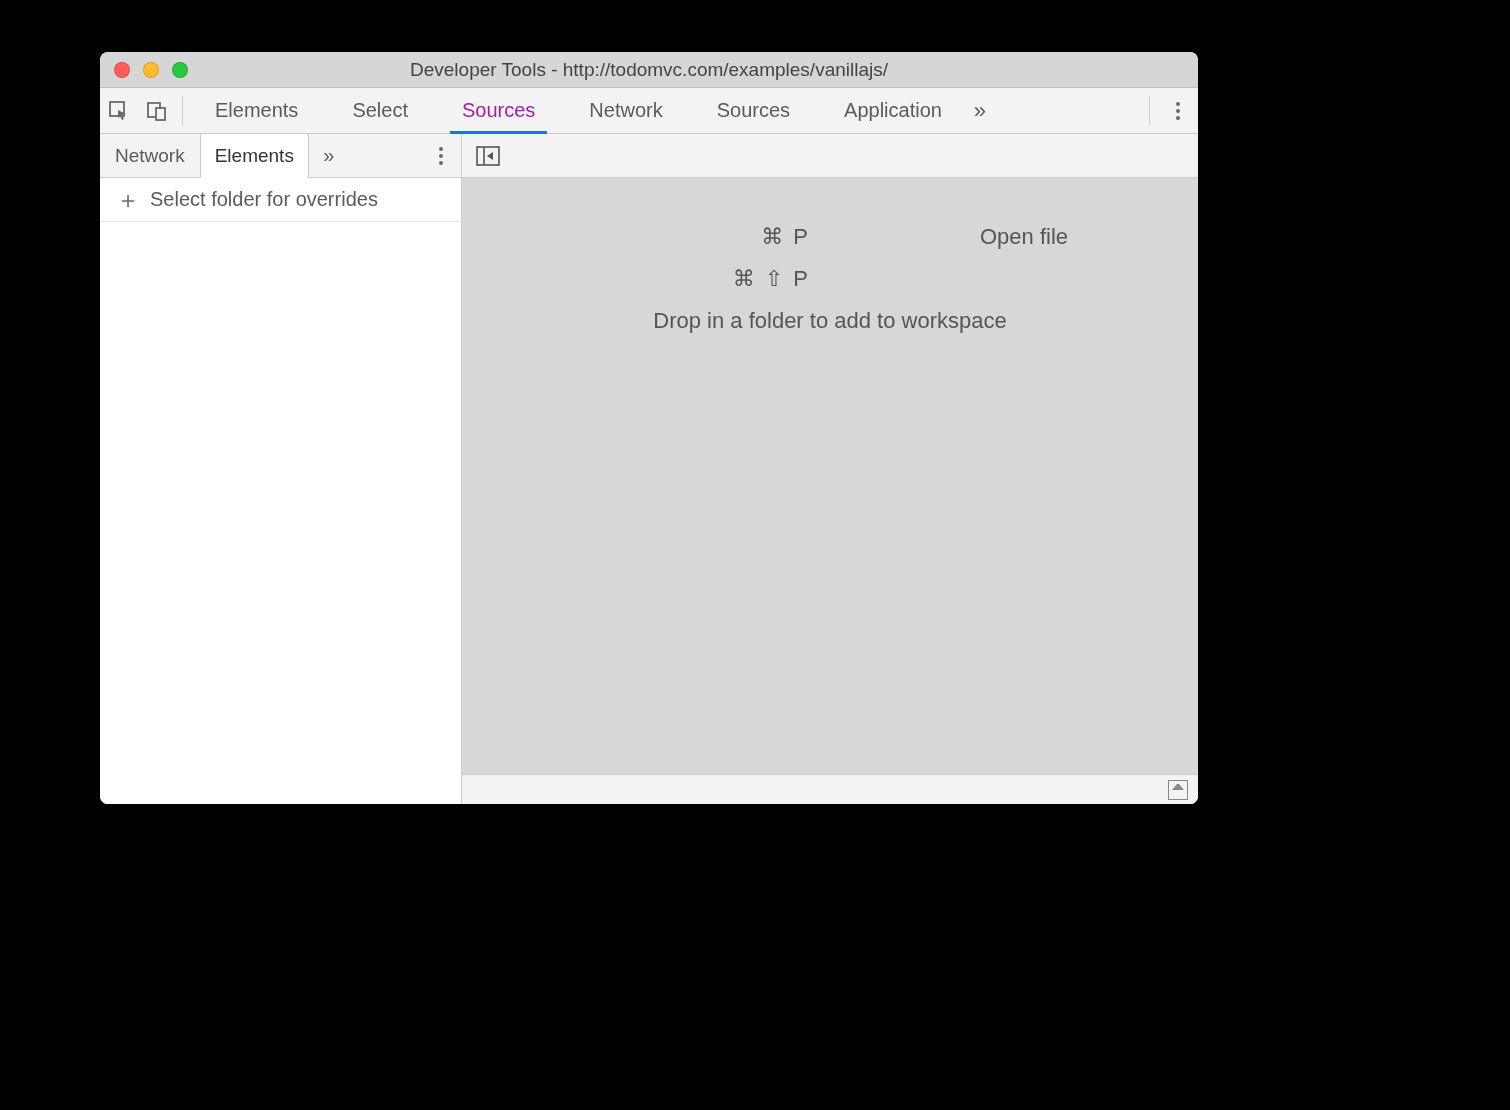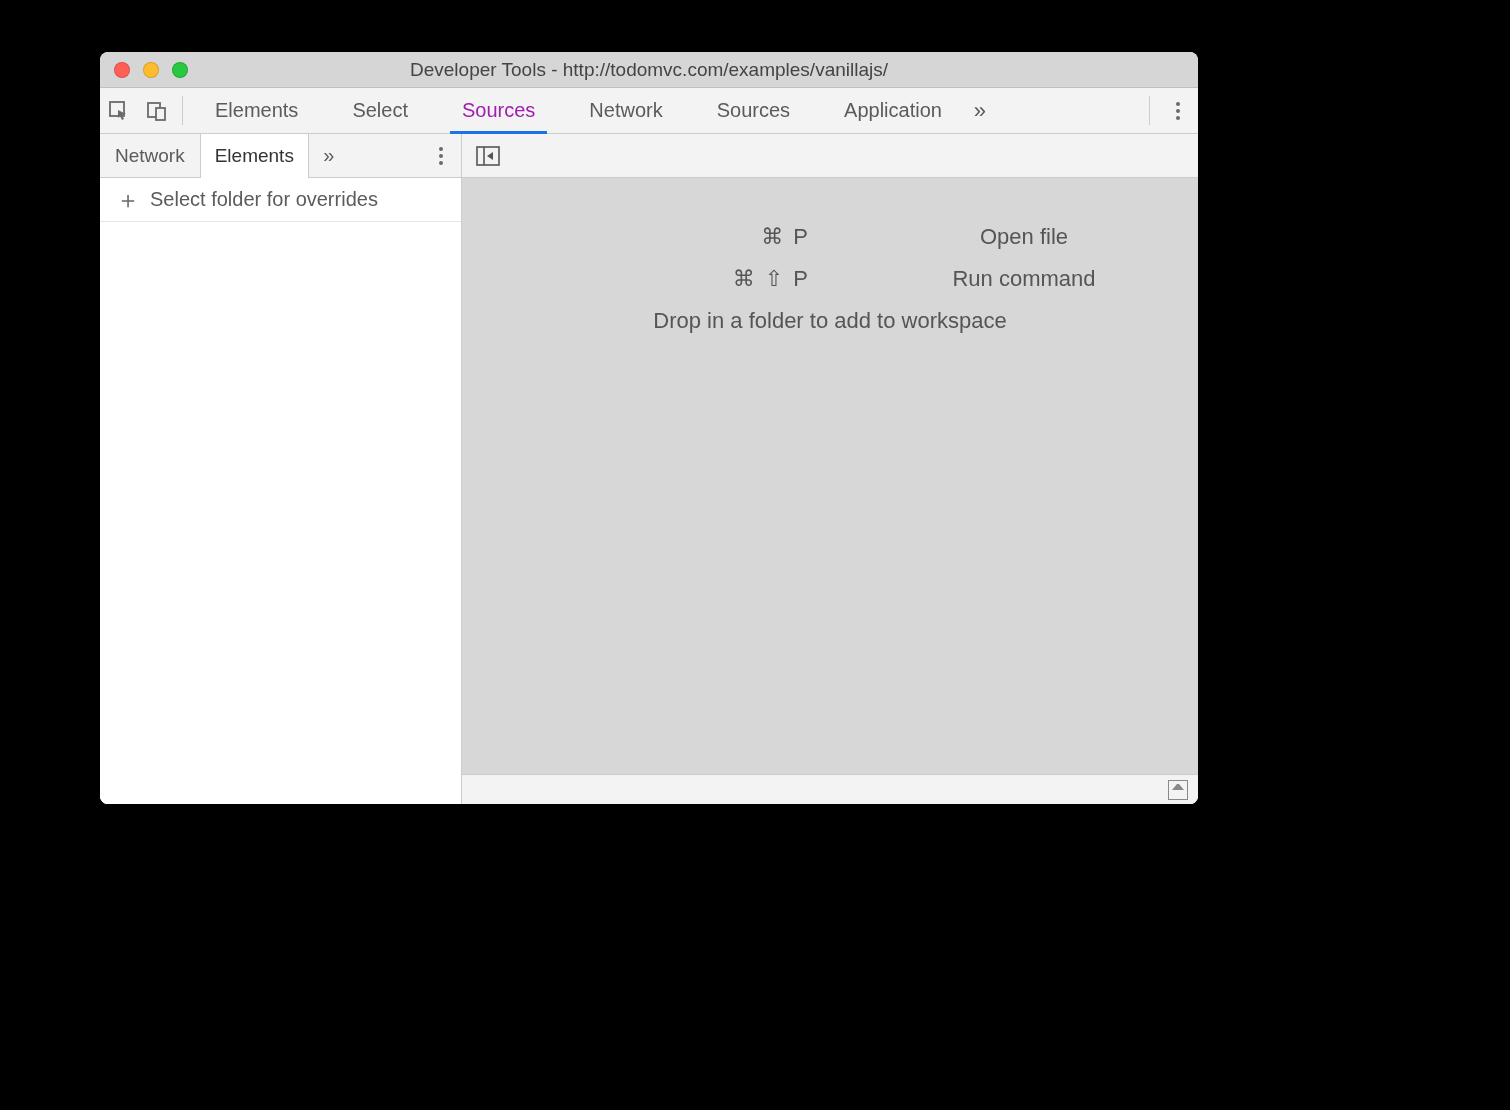--- a/index.html
+++ b/index.html
@@ -347,21 +347,20 @@
       </div>
       <div class="editor-content">
         <div class="shortcut-row">
           <span class="keys">⌘ P</span>
           <span class="gap"></span>
           <span class="label">Open file</span>
         </div>
         <div class="shortcut-row">
           <span class="keys">⌘ ⇧ P</span>
           <span class="gap"></span>
-          <span class="label">Run command</span>
         </div>
         <div class="dropmsg">Drop in a folder to add to workspace</div>
       </div>
       <div class="drawer">
         <div class="drawer-icon"></div>
       </div>
     </div>
 
   </div>
 </div>

